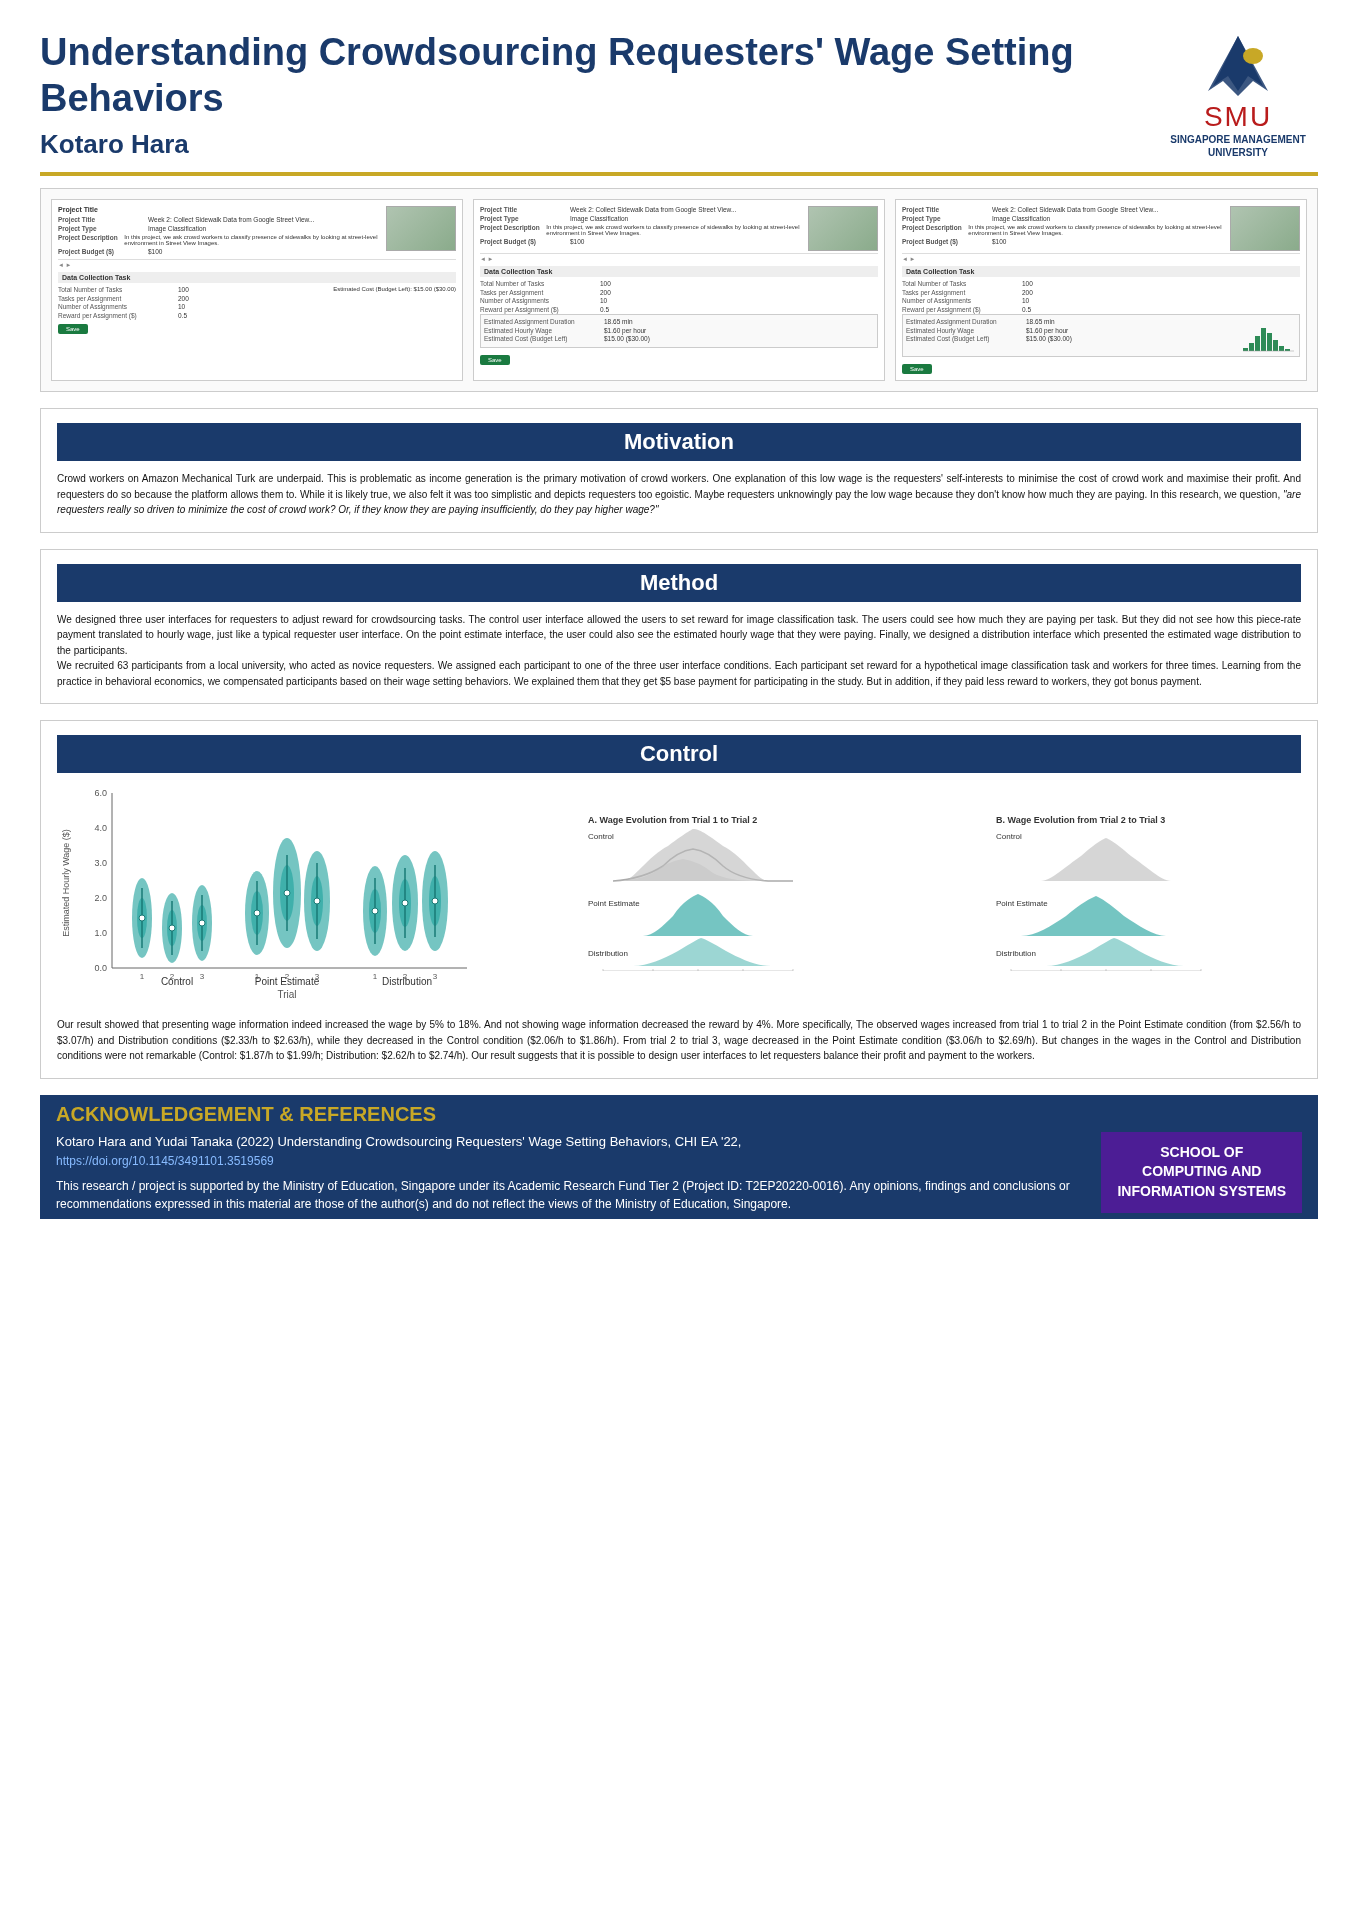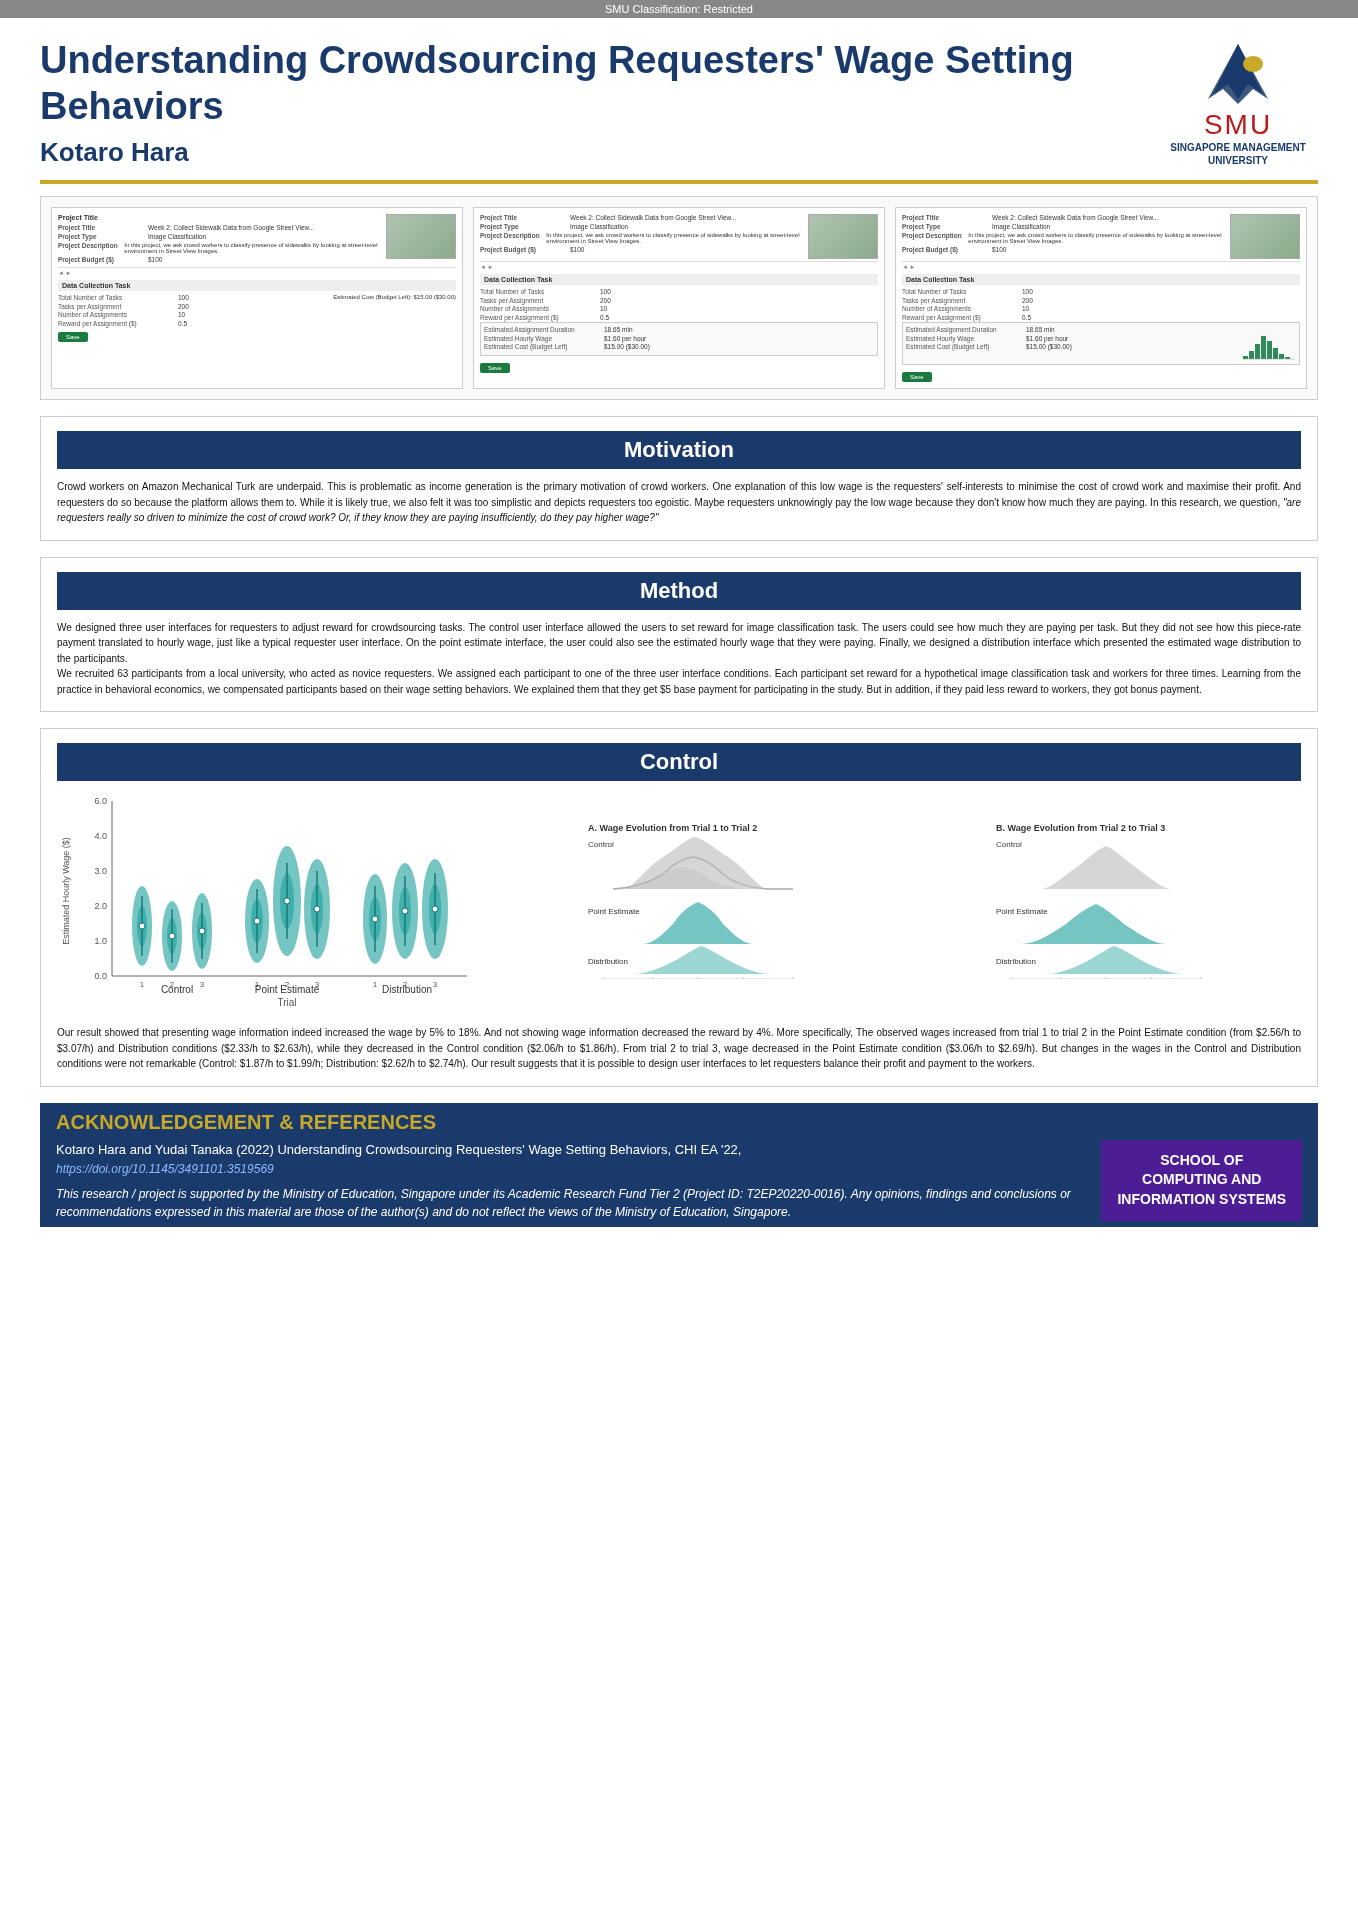--- a/index.html
+++ b/index.html
@@ -219,50 +219,45 @@
     }
     .ack-ref {
       font-size: 13px;
       color: white;
       line-height: 1.5;
       margin-bottom: 6px;
     }
     .ack-ref a, .ack-link {
       color: #88bbff;
       font-size: 12px;
-      font-style: italic;
     }
     .ack-support {
       font-size: 12px;
       color: white;
       line-height: 1.5;
-      font-style: italic;
     }
     .ack-school {
       background: #4c1d95;
       color: white;
       font-size: 14px;
       font-weight: bold;
       text-align: center;
       padding: 4px 16px;
       min-width: 160px;
       display: flex;
       align-items: center;
       justify-content: center;
       line-height: 1.4;
     }
   </style>
 </head>
 <body>
 
 <div class="poster">
 
-  <div class="top-bar">
-    <span>SMU Classification: Restricted</span>
-  </div>
 
   <div class="header">
     <div class="header-left">
       <div class="main-title">Understanding Crowdsourcing Requesters' Wage Setting Behaviors</div>
       <div class="author-name">Kotaro Hara</div>
     </div>
     <div class="logo-area">
 
       <svg class="logo-bird" viewBox="0 0 80 70">
         <polygon points="40,5 70,60 55,50 40,65 25,50 10,60" fill="#1a3a6b" opacity="0.85"></polygon>

